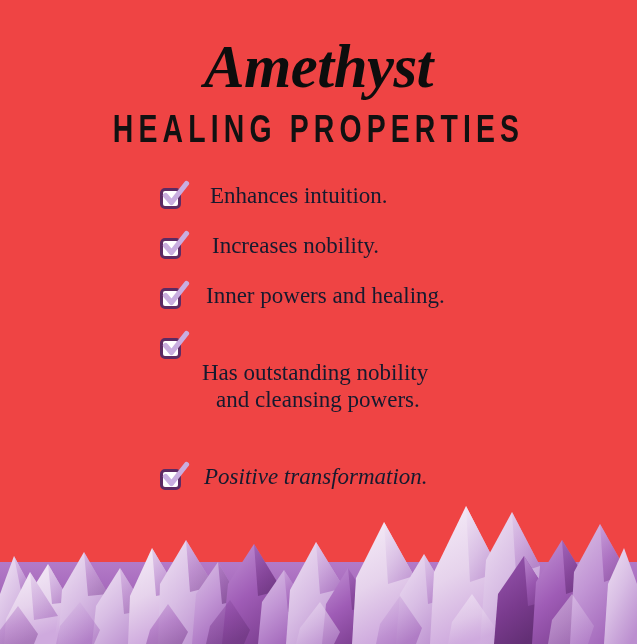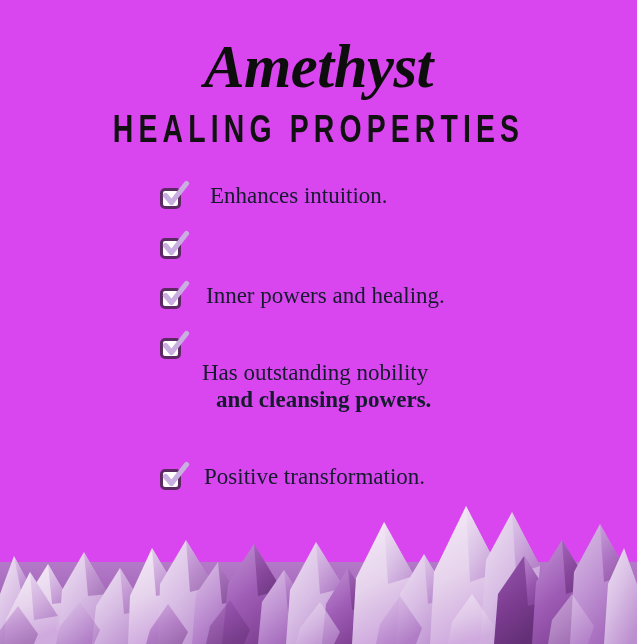--- a/index.html
+++ b/index.html
@@ -4,21 +4,21 @@
 <style>
   html, body {
     margin: 0;
     padding: 0;
     background: #ffffff;
   }
   .poster {
     position: relative;
     width: 637px;
     height: 644px;
-    background: #d946ef;
+    background: #ef4444;
     overflow: hidden;
     font-family: "Liberation Serif", serif;
   }
 
   
   .title-block {
     position: absolute;
     top: 34px;
     left: 0;
     width: 637px;
@@ -55,21 +55,21 @@
     left: 0;
     width: 637px;
     z-index: 5;
   }
   .check-item {
     position: relative;
     display: flex;
     align-items: flex-start;
     margin-bottom: 22px;
   }
-  .check-item:last-child { margin-bottom: 0; }
+  .check-item:last-child { margin-bottom: 0; font-style: italic; }
 
   .check-box {
     position: relative;
     flex: 0 0 auto;
     width: 24px;
     height: 24px;
     margin-top: 4px;
   }
   .check-box .box {
     position: absolute;
@@ -102,21 +102,21 @@
 
   
   .gap-1 { width: 26px; }
   .gap-2 { width: 28px; }
   .gap-3 { width: 22px; }
   .gap-4 { width: 18px; }
   .gap-5 { width: 20px; }
 
   .indent-row { padding-left: 160px; }
 
-  .line-2 { display: block; padding-left: 14px; font-weight: bold; }
+  .line-2 { display: block; padding-left: 14px; }
 
   
   .crystals {
     position: absolute;
     left: 0;
     bottom: 0;
     width: 637px;
     height: 200px;
     z-index: 1;
   }
@@ -150,20 +150,21 @@
     <div class="check-item indent-row">
       <div class="check-box">
         <div class="box"></div>
         <div class="tick">
           <svg viewBox="0 0 26 26" width="26" height="26">
             <path d="M3.5 13.5 L9.5 20.5 L24.5 1.5" fill="none" stroke="#c9aee0" stroke-width="5.2" stroke-linecap="round" stroke-linejoin="round"></path>
           </svg>
         </div>
       </div>
       <div class="gap-2"></div>
+      <div class="check-text">Increases nobility.</div>
     </div>
 
     <div class="check-item indent-row">
       <div class="check-box">
         <div class="box"></div>
         <div class="tick">
           <svg viewBox="0 0 26 26" width="26" height="26">
             <path d="M3.5 13.5 L9.5 20.5 L24.5 1.5" fill="none" stroke="#c9aee0" stroke-width="5.2" stroke-linecap="round" stroke-linejoin="round"></path>
           </svg>
         </div>

